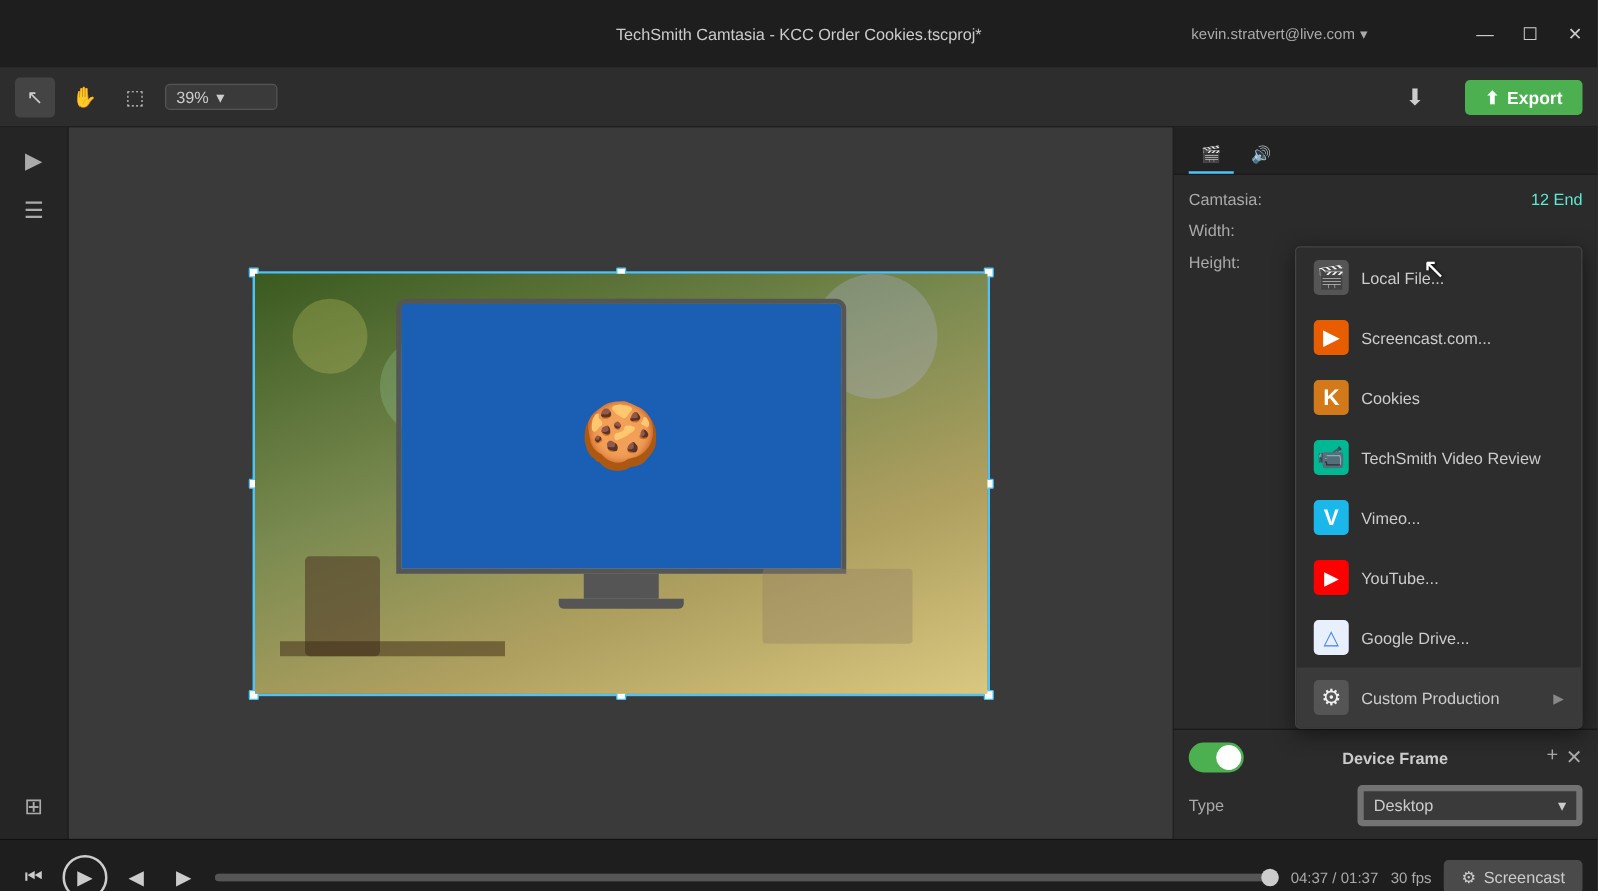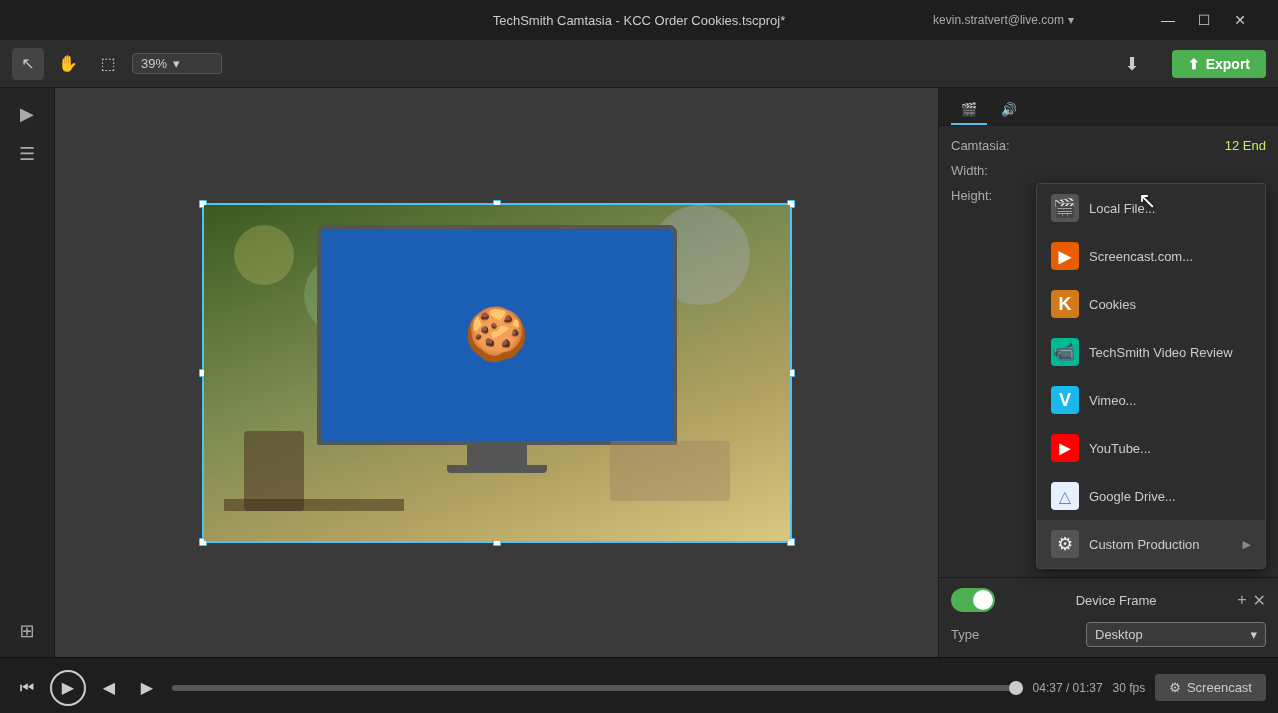--- a/index.html
+++ b/index.html
@@ -8,26 +8,26 @@
       height: 713px;
       background: #2b2b2b;
       font-family: 'Segoe UI', Arial, sans-serif;
       overflow: hidden;
       position: relative;
     }
 
     
     .title-bar {
       width: 100%;
-      height: 40px;
+      height: 54px;
       background: #1e1e1e;
       display: flex;
       align-items: center;
       justify-content: space-between;
-      padding: 0 24px;
+      padding: 0 4px;
       position: relative;
     }
     .title-bar-title {
       color: #cccccc;
       font-size: 13px;
       position: absolute;
       left: 50%;
       transform: translateX(-50%);
     }
     .title-bar-user {
@@ -273,40 +273,40 @@
       display: flex;
       align-items: center;
       justify-content: space-between;
       margin-bottom: 10px;
     }
     .panel-label {
       color: #aaa;
       font-size: 13px;
     }
     .panel-end-text {
-      color: #bef264;
+      color: #5eead4;
       font-size: 13px;
     }
 
     
     .device-frame-panel {
       background: #2b2b2b;
       border-top: 1px solid #1a1a1a;
       padding: 10px 12px;
     }
     .device-frame-header {
       display: flex;
       align-items: center;
       justify-content: space-between;
       margin-bottom: 10px;
     }
     .device-frame-title {
       color: #ccc;
       font-size: 13px;
-      font-weight: 400;
+      font-weight: 700;
     }
     .device-frame-actions {
       display: flex;
       gap: 6px;
     }
     .frame-action-btn {
       color: #aaa;
       font-size: 16px;
       cursor: pointer;
     }
@@ -330,21 +330,21 @@
     .device-type-row {
       display: flex;
       align-items: center;
       justify-content: space-between;
       margin-top: 8px;
     }
     .device-dropdown {
       display: flex;
       align-items: center;
       background: #3a3a3a;
-      border: 1px solid #737373;
+      border: 5px solid #737373;
       border-radius: 4px;
       padding: 4px 8px;
       color: #ccc;
       font-size: 13px;
       gap: 6px;
       cursor: pointer;
       width: 180px;
       justify-content: space-between;
     }
 

